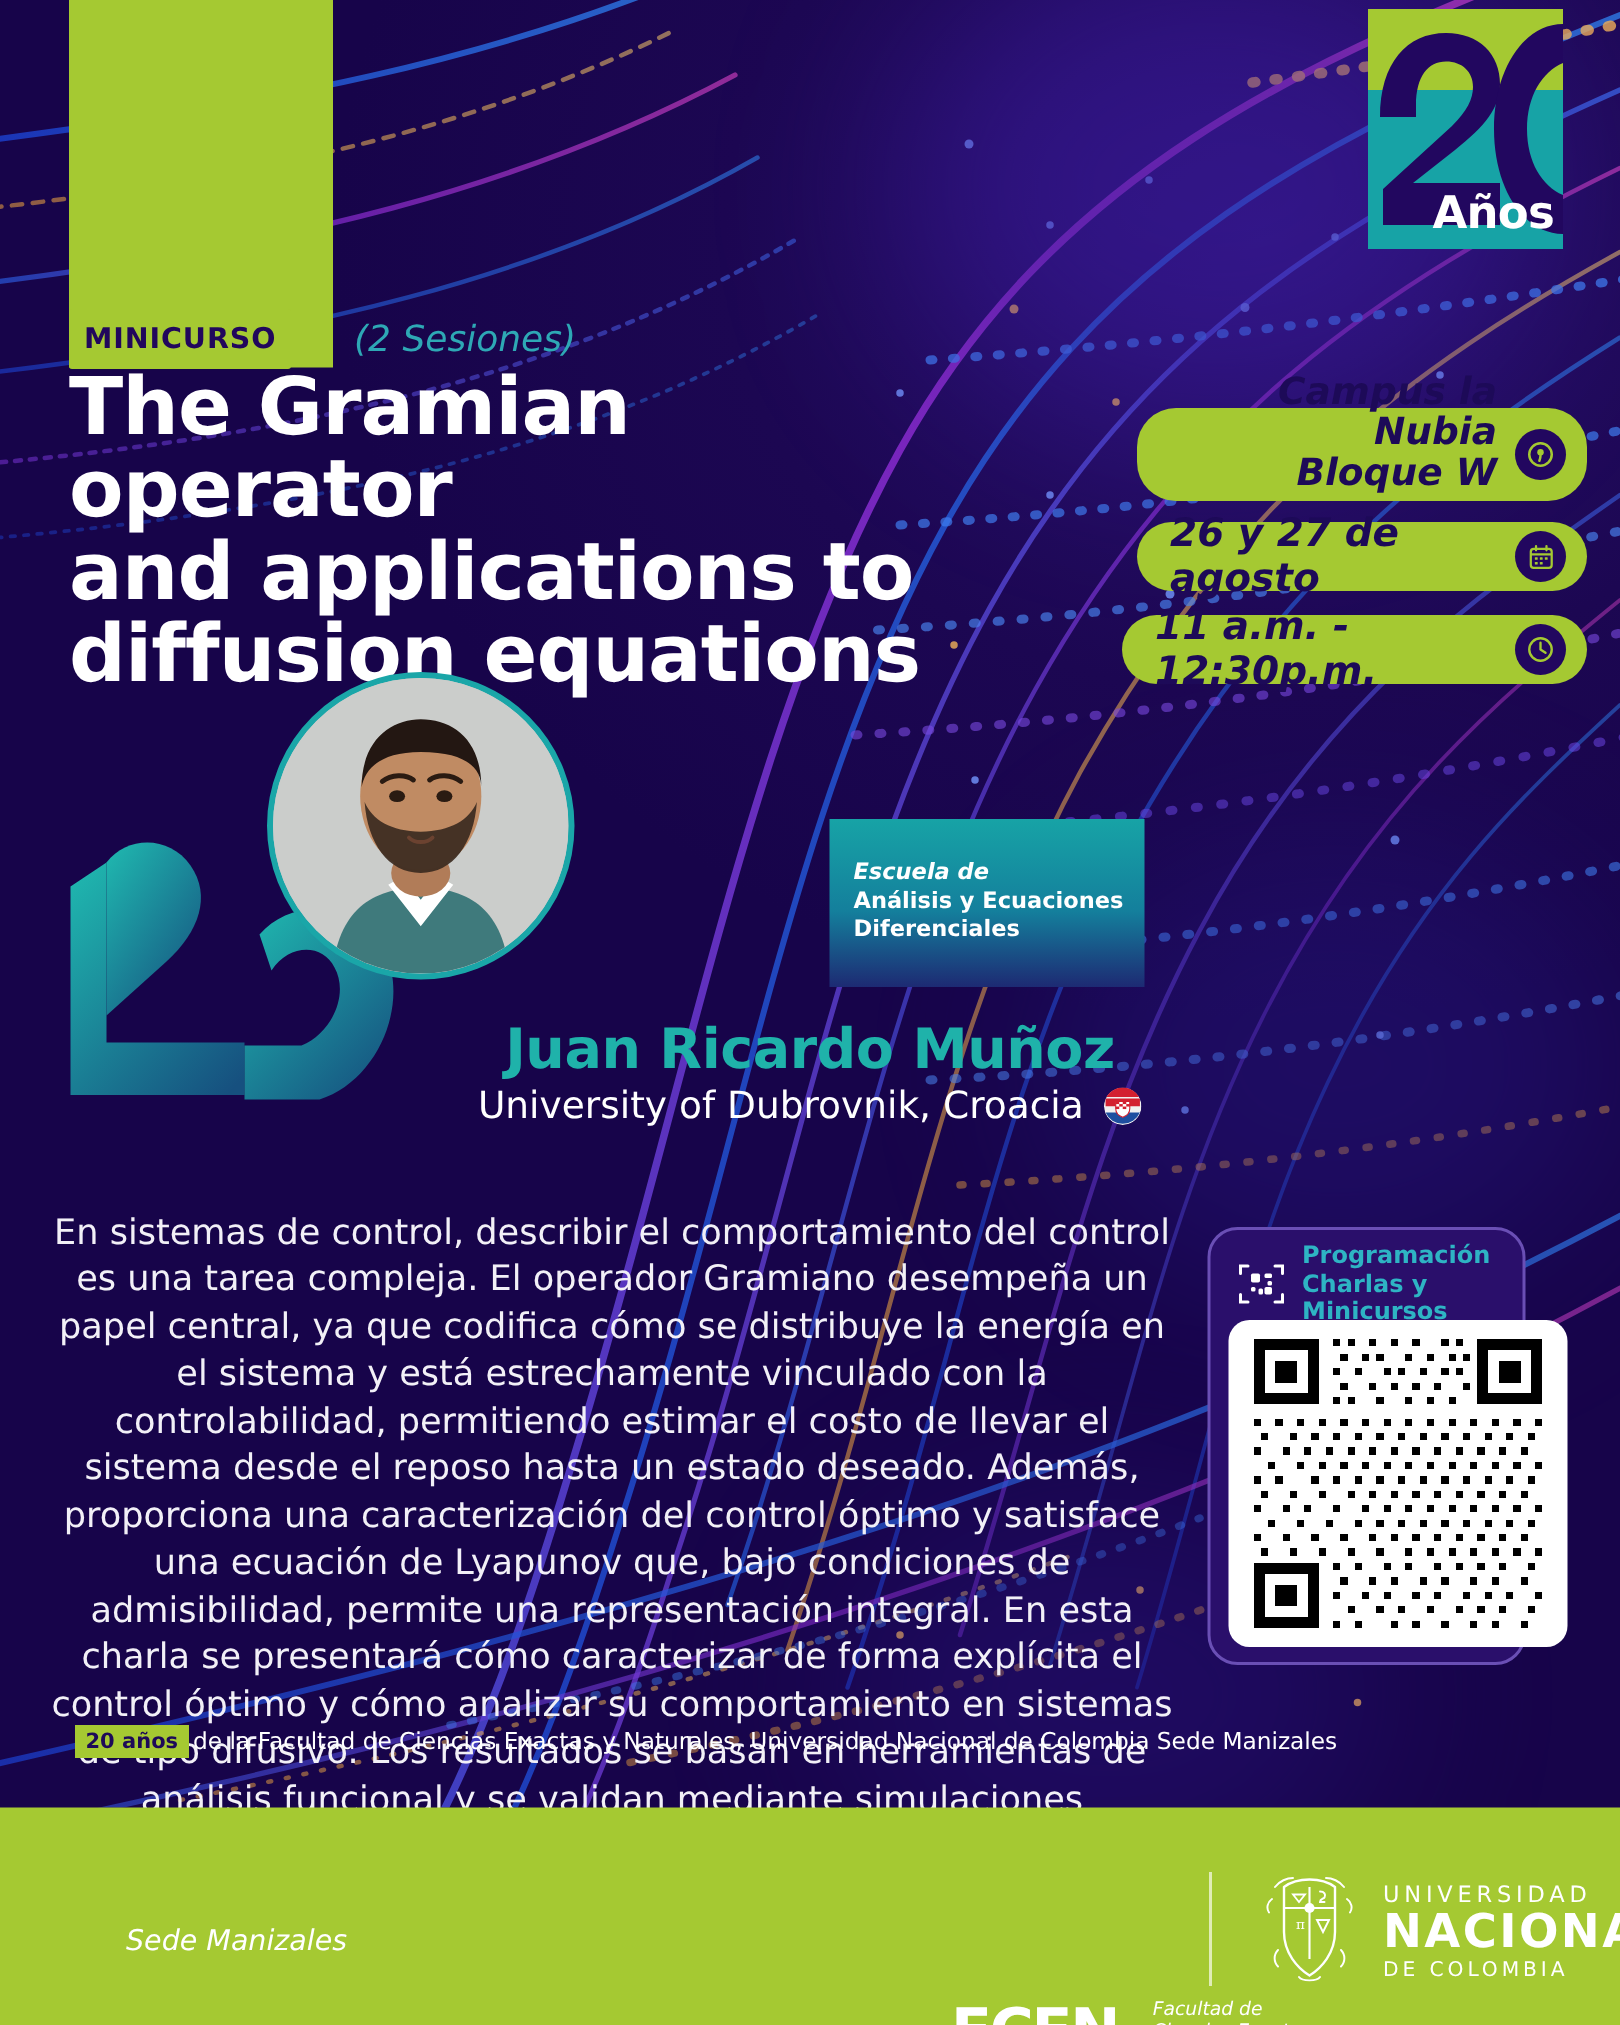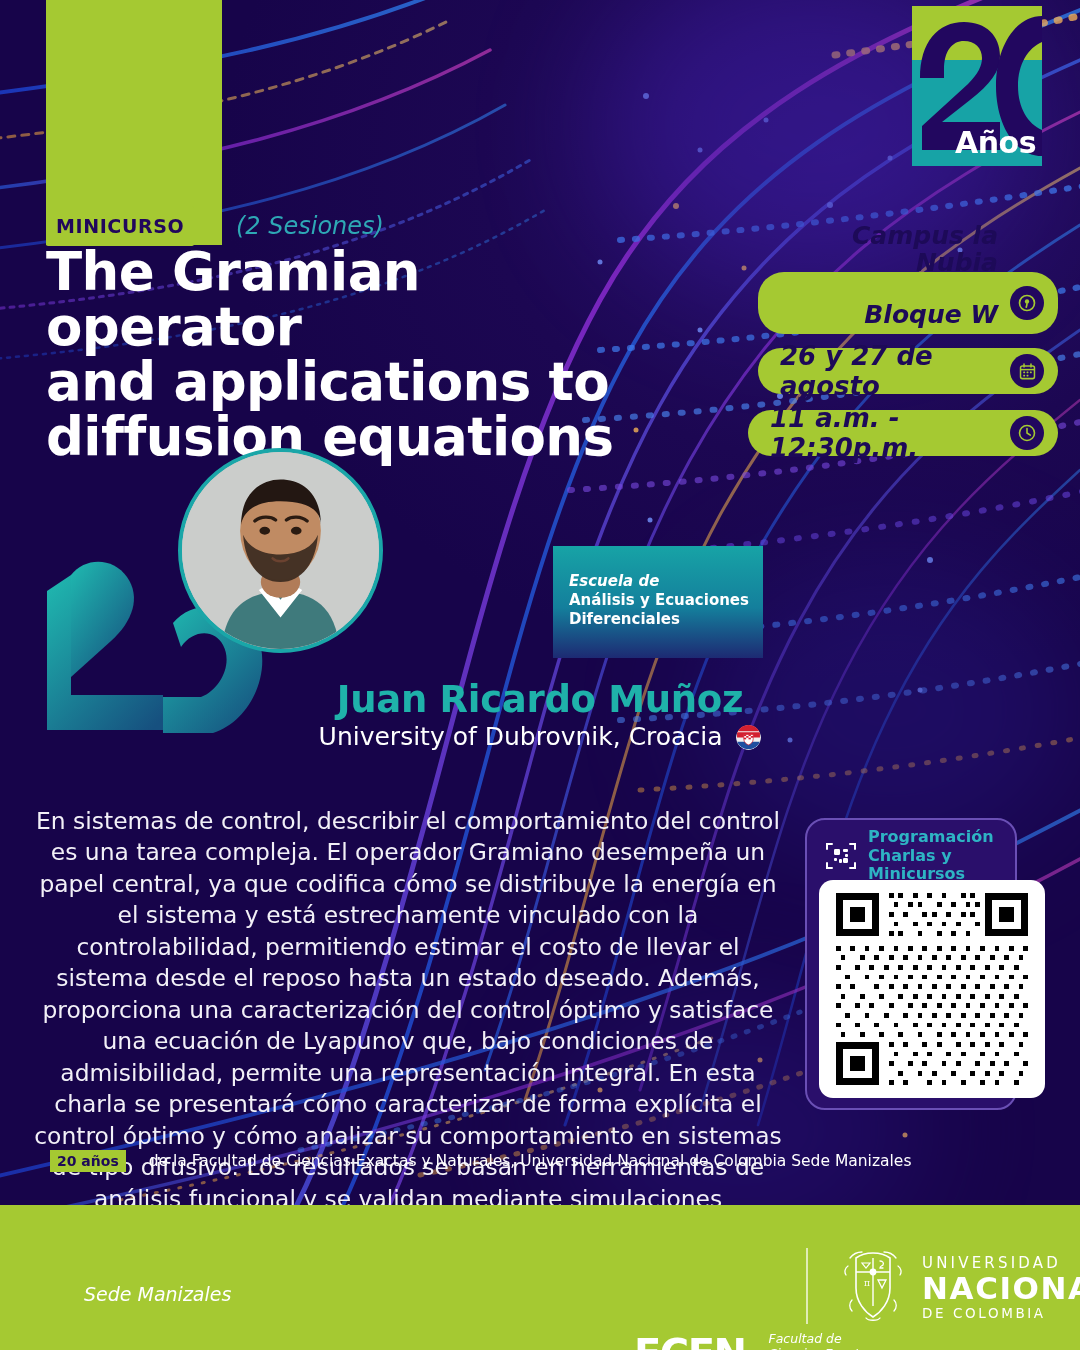--- a/index.html
+++ b/index.html
@@ -36,21 +36,21 @@
   .sesiones{position:absolute;left:236px;top:212px;color:#2ea8b5;font-size:24px;font-style:italic;}
   .title{position:absolute;left:46px;top:244px;width:620px;color:#fff;font-weight:800;
     font-size:53px;line-height:1.04;letter-spacing:-.6px;}
 
   
   .pill{position:absolute;right:22px;background:#A5C932;border-radius:26px;color:#1d0a58;
     display:flex;align-items:center;padding:0 58px 0 22px;font-weight:800;font-style:italic;}
   .pill .ic{position:absolute;right:14px;top:50%;transform:translateY(-50%);width:34px;height:34px;
     border-radius:50%;background:#22075f;display:flex;align-items:center;justify-content:center;}
   .pill .ic svg{display:block;}
-  .p1{top:272px;width:300px;height:62px;font-size:25px;line-height:1.08;text-align:right;justify-content:flex-end;flex-direction:column;align-items:flex-end;padding:6px 60px 6px 16px;gap:25px;}
+  .p1{top:272px;width:300px;height:62px;font-size:25px;line-height:1.08;text-align:right;justify-content:flex-end;flex-direction:column;align-items:flex-end;padding:6px 60px 6px 16px;}
   .p1 .l2{font-weight:600;margin-left:12px;}
   .p1 .l2 b{font-weight:800;}
   .p2{top:348px;width:300px;height:46px;font-size:26px;justify-content:flex-start;padding-right:46px;}
   .p3{top:410px;width:310px;height:46px;font-size:26px;justify-content:center;padding-right:46px;}
 
   
   .deco20{position:absolute;left:45px;top:545px;width:230px;height:215px;}
 
   
   .portrait{position:absolute;left:178px;top:448px;width:205px;height:205px;border-radius:50%;
@@ -77,21 +77,21 @@
   
   .qrcard{position:absolute;left:805px;top:818px;width:212px;height:292px;background:#2a0f6b;
     border:2px solid #6a4fb5;border-radius:20px;padding:12px;}
   .qrhead{display:flex;align-items:center;gap:9px;height:48px;padding-left:4px;}
   .qrhead .qrico{width:36px;height:36px;flex:0 0 36px;}
   .qrhead .qrtxt{color:#2eb4c4;font-weight:800;font-size:16px;line-height:1.18;}
   .qrbox{width:226px;height:218px;background:#fff;border-radius:14px;padding:8px;}
   .qrbox svg{display:block;}
 
   
-  .credit{position:absolute;left:50px;top:1150px;display:flex;align-items:center;gap:23px;}
+  .credit{position:absolute;left:50px;top:1150px;display:flex;align-items:center;gap:3px;}
   .credit .badge{background:#A5C932;color:#1d0a58;font-weight:800;font-size:14px;padding:3px 7px;}
   .credit .ctxt{color:#fff;font-size:15.5px;}
 
   
   .footer{position:absolute;left:0;top:1205px;width:1080px;height:145px;background:#A5C932;}
   .sede{position:absolute;left:84px;top:1283px;color:#fff;font-size:19px;font-style:italic;}
   .fcen{position:absolute;left:634px;top:1332px;display:flex;align-items:center;gap:23px;}
   .fcen .fc{color:#fff;font-weight:800;font-size:40px;letter-spacing:-1.5px;line-height:1;}
   .fcen .fsub{color:#fff;font-size:12.5px;font-style:italic;line-height:1.18;}
   .divider{position:absolute;left:806px;top:1248px;width:2px;height:76px;background:rgba(255,255,255,.65);}

